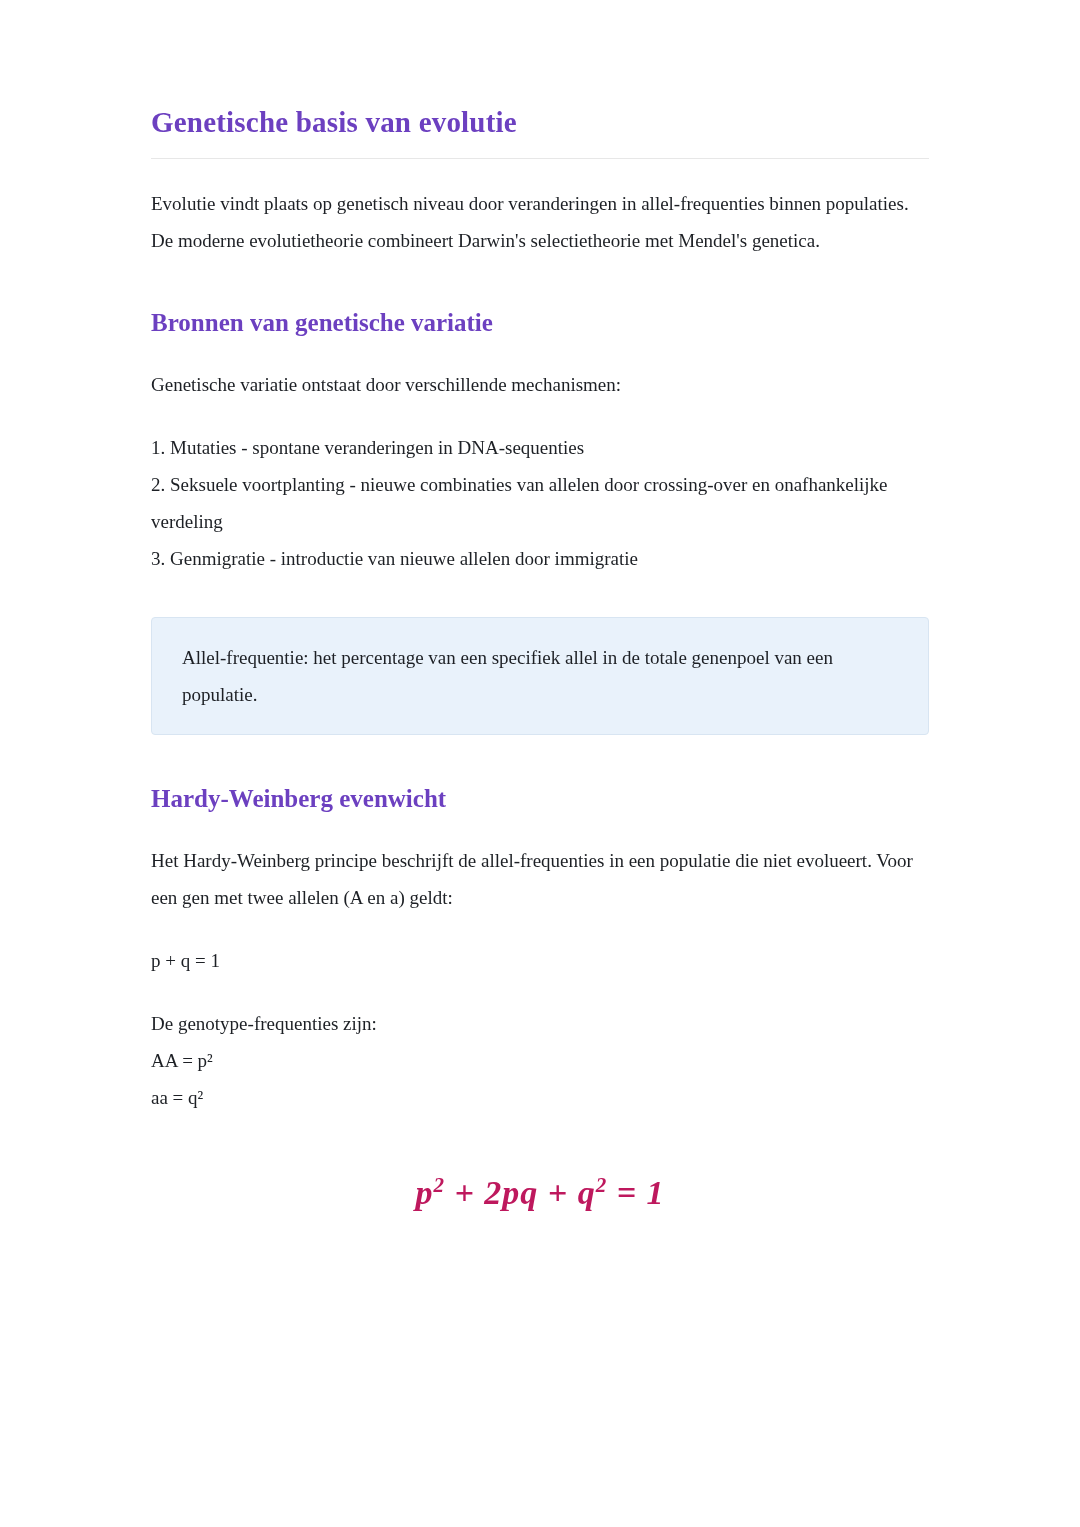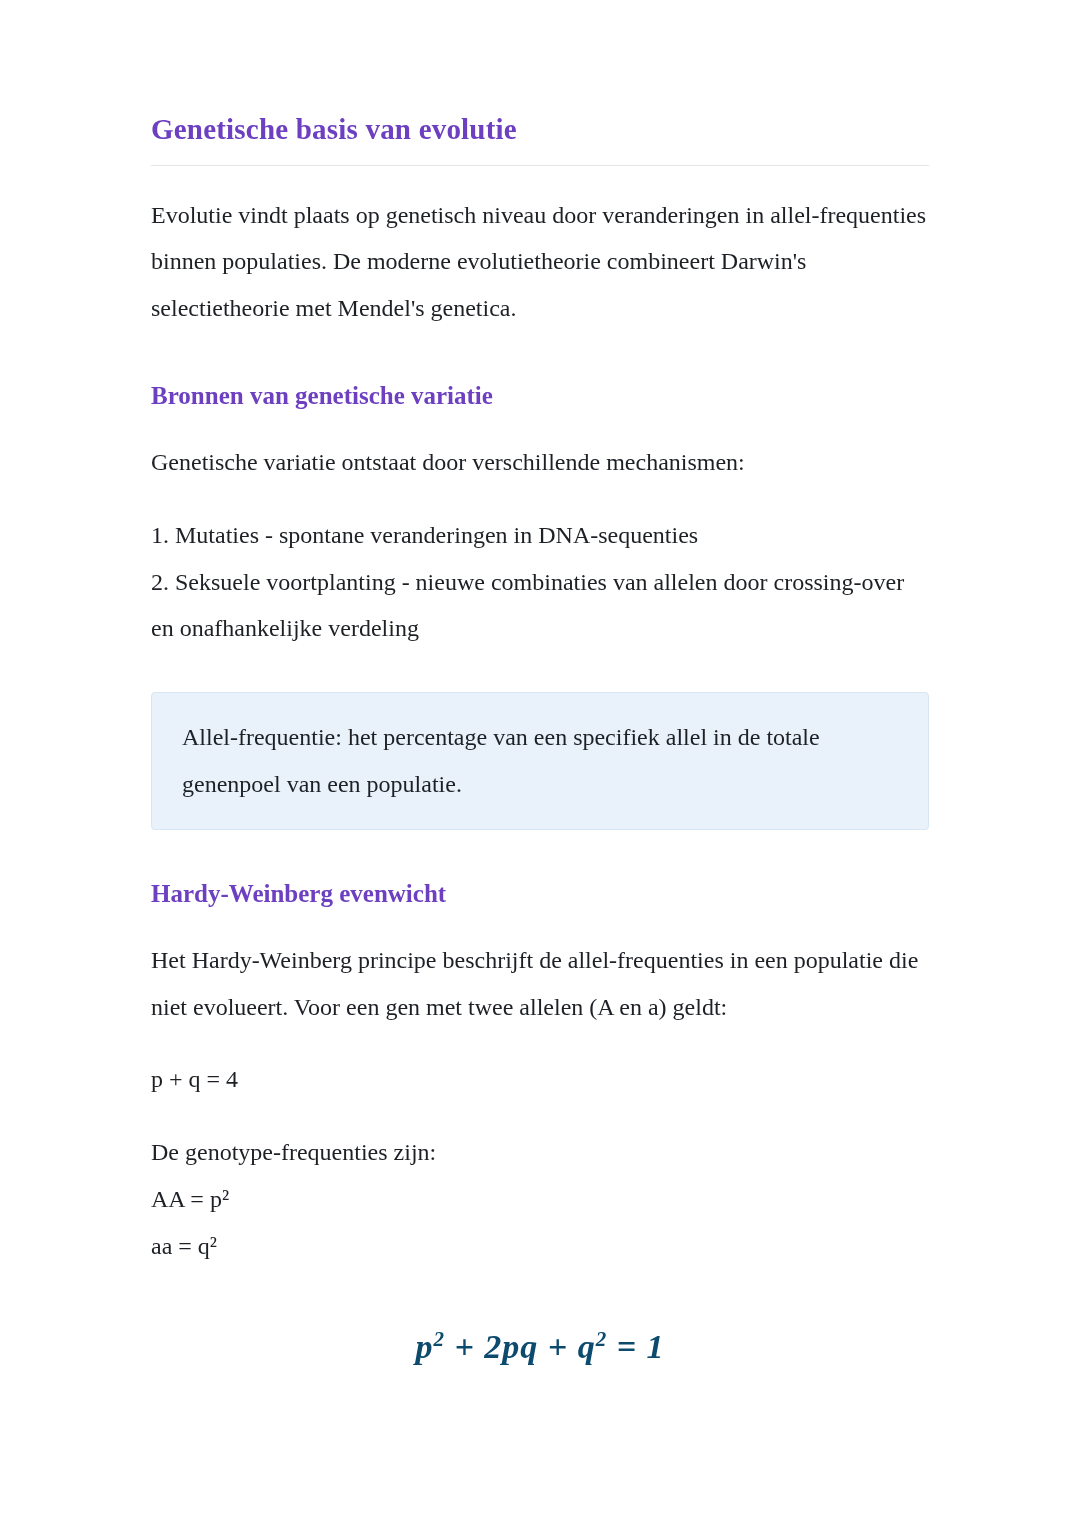--- a/index.html
+++ b/index.html
@@ -16,29 +16,28 @@
     margin: 0 auto;
     padding-top: 104px;
     padding-bottom: 90px;
   }
   .title {
     font-size: 29px;
     font-weight: 600;
     color: var(--accent, #6c40c0);
     letter-spacing: 0.2px;
     line-height: 1.3;
-    margin-top: 7px;
   }
   .divider {
     border: none;
     border-top: 1px solid #e7e7e7;
     margin-top: 16px;
   }
   .para, .lines {
-    font-size: 24px;
+    font-size: 19px;
     line-height: 1.95;
     margin-top: 26px;
   }
   .section-heading {
     font-size: 25px;
     font-weight: 700;
     color: var(--accent, #6c40c0);
     margin-top: 46px;
     line-height: 1.4;
   }
@@ -48,21 +47,21 @@
     border-radius: 4px;
     padding: 21px 30px;
     margin-top: 40px;
   }
   .callout .para { margin-top: 0; }
   .formula {
     text-align: center;
     font-size: 34px;
     font-style: italic;
     font-weight: 600;
-    color: #0c4a6e;
+    color: #be185d;
     margin: 58px 0 62px 0;
     letter-spacing: 1px;
   }
   .formula sup {
     font-size: 21px;
     vertical-align: super;
     line-height: 0;
   }
 </style>
 </head>
@@ -75,32 +74,33 @@
 
   <p class="para">Evolutie vindt plaats op genetisch niveau door veranderingen in allel-frequenties binnen populaties. De moderne evolutietheorie combineert Darwin's selectietheorie met Mendel's genetica.</p>
 
   <h2 class="section-heading">Bronnen van genetische variatie</h2>
 
   <p class="para">Genetische variatie ontstaat door verschillende mechanismen:</p>
 
   <div class="lines">
     <div>1. Mutaties - spontane veranderingen in DNA-sequenties</div>
     <div>2. Seksuele voortplanting - nieuwe combinaties van allelen door crossing-over en onafhankelijke verdeling</div>
+    <div>3. Genmigratie - introductie van nieuwe allelen door immigratie</div>
   </div>
 
   <div class="callout">
     <p class="para">Allel-frequentie: het percentage van een specifiek allel in de totale genenpoel van een populatie.</p>
   </div>
 
   <h2 class="section-heading">Hardy-Weinberg evenwicht</h2>
 
   <p class="para">Het Hardy-Weinberg principe beschrijft de allel-frequenties in een populatie die niet evolueert. Voor een gen met twee allelen (A en a) geldt:</p>
 
   <div class="lines">
-    <div>p + q = 4</div>
+    <div>p + q = 1</div>
   </div>
 
   <div class="lines">
     <div>De genotype-frequenties zijn:</div>
     <div>AA = p²</div>
     <div>aa = q²</div>
   </div>
 
   <div class="formula"><span>p</span><sup>2</sup><span> + 2pq + q</span><sup>2</sup><span> = 1</span></div>
 

